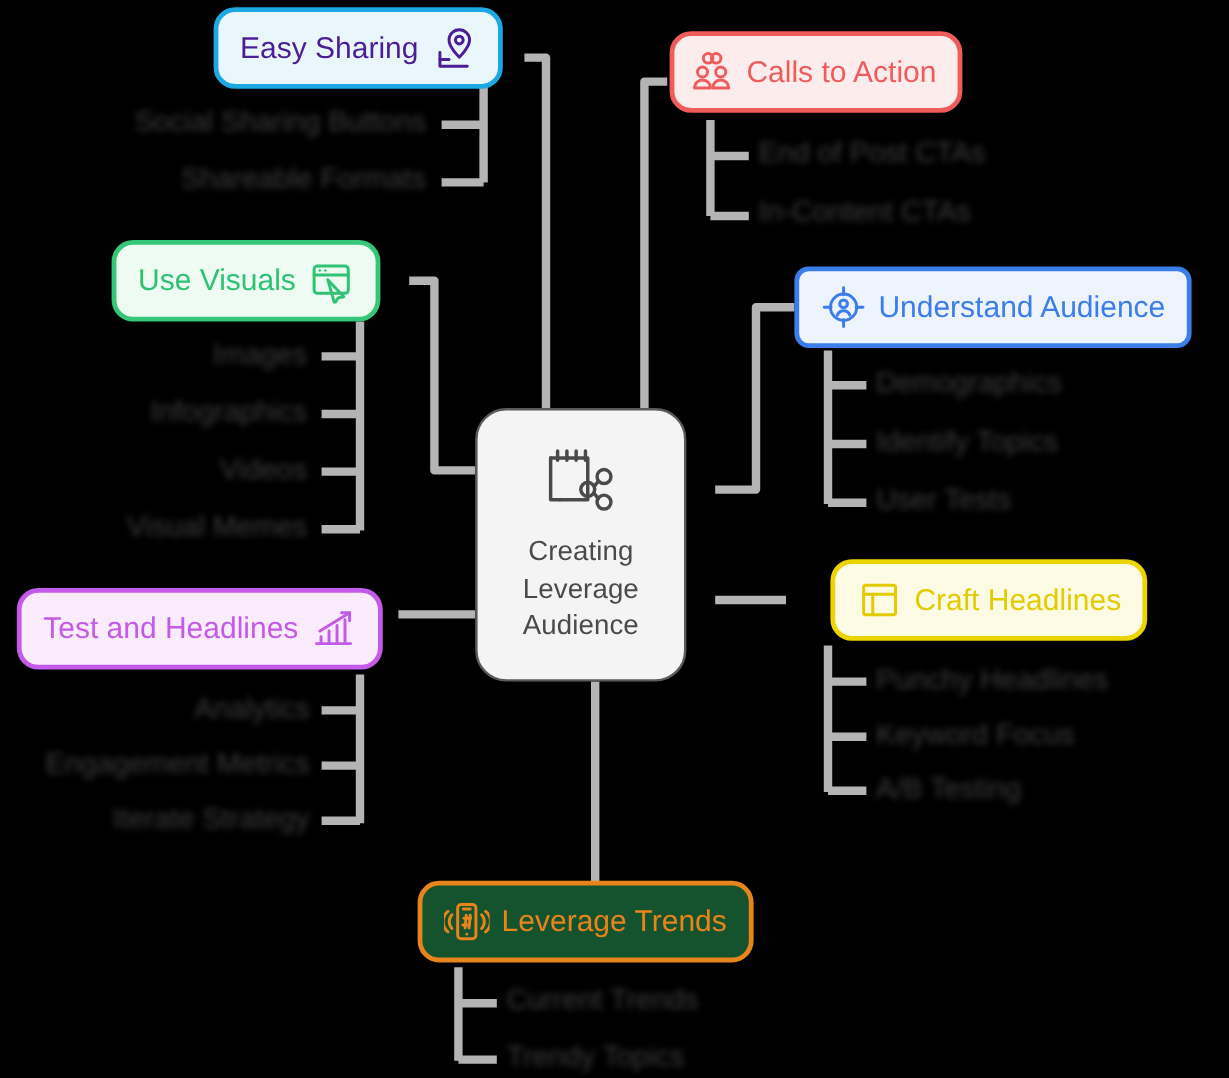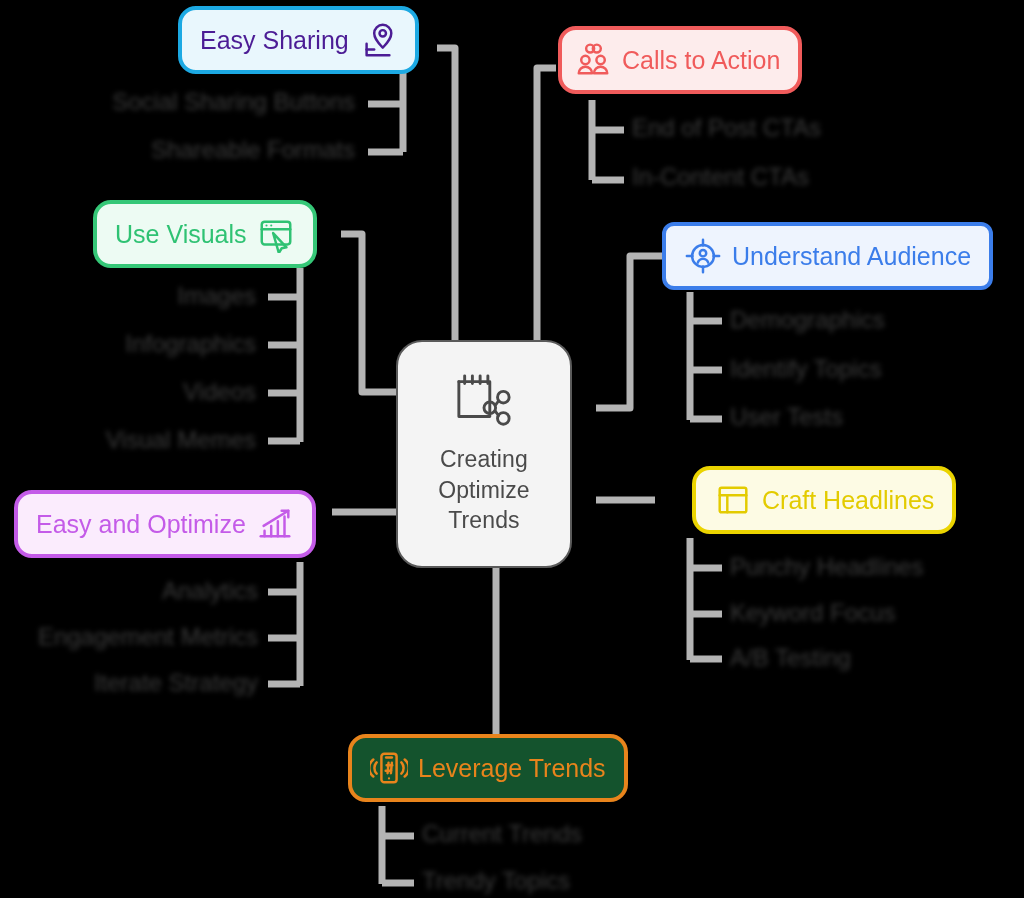--- a/index.html
+++ b/index.html
@@ -123,22 +123,22 @@
       <path d="M6 10 h32 v36 h-24"></path>
       <path d="M6 10 v36 h8"></path>
       <path d="M12 4 v8 M20 4 v8 M28 4 v8 M36 4 v8"></path>
       <circle cx="52" cy="26" r="6"></circle>
       <circle cx="52" cy="48" r="6"></circle>
       <circle cx="38" cy="37" r="6"></circle>
       <path d="M44 34 l3 -4 M44 41 l3 4"></path>
     </svg>
     <div class="center-label">
       <div>Creating</div>
-      <div>Optimize</div>
-      <div>Trends</div>
+      <div>Leverage</div>
+      <div>Audience</div>
     </div>
   </div>
 
   <div class="pill icon-right" style="left:178px; top:6px; color:#4c1d95; border-color:#1CA9E3; background:#E9F7FD;">
     <svg class="glyph" viewBox="0 0 40 40" fill="none" stroke="currentColor" stroke-width="2.6" stroke-linecap="round" stroke-linejoin="round">
       <path d="M25 4 a9 9 0 0 1 9 9 c0 6.5 -9 15 -9 15 s-9 -8.5 -9 -15 a9 9 0 0 1 9 -9z"></path>
       <circle cx="25" cy="13" r="3.4"></circle>
       <path d="M8 24 v12 h24"></path>
       <path d="M8 30 h8"></path>
     </svg>
@@ -201,21 +201,21 @@
   <div class="leaf" style="left:730px; top:599px;">Keyword Focus</div>
   <div class="leaf" style="left:730px; top:644px;">A/B Testing</div>
 
   <div class="pill icon-right" style="left:14px; top:490px; color:#C45BE8; border-color:#C45BE8; background:#FBECFD;">
     <svg class="glyph" viewBox="0 0 40 40" fill="none" stroke="currentColor" stroke-width="2.6" stroke-linecap="round" stroke-linejoin="round">
       <path d="M5 33 h30"></path>
       <path d="M9 33 v-6 M16 33 v-11 M23 33 v-16 M30 33 v-21"></path>
       <path d="M8 22 L34 6"></path>
       <path d="M27 6 h7 v7"></path>
     </svg>
-    <span class="txt">Easy and Optimize</span>
+    <span class="txt">Test and Headlines</span>
   </div>
   <div class="leaf r" style="left:0px; top:577px; width:258px;">Analytics</div>
   <div class="leaf r" style="left:0px; top:623px; width:258px;">Engagement Metrics</div>
   <div class="leaf r" style="left:0px; top:669px; width:258px;">Iterate Strategy</div>
 
   <div class="pill" style="left:348px; top:734px; color:#E8841C; border-color:#E8841C; background:#14532d;">
     <svg class="glyph" viewBox="0 0 40 40" fill="none" stroke="currentColor" stroke-width="2.6" stroke-linecap="round" stroke-linejoin="round">
       <rect x="12" y="5" width="16" height="30" rx="3"></rect>
       <path d="M17 9 h6"></path>
       <circle cx="20" cy="31" r="1.2" fill="currentColor" stroke="none"></circle>

